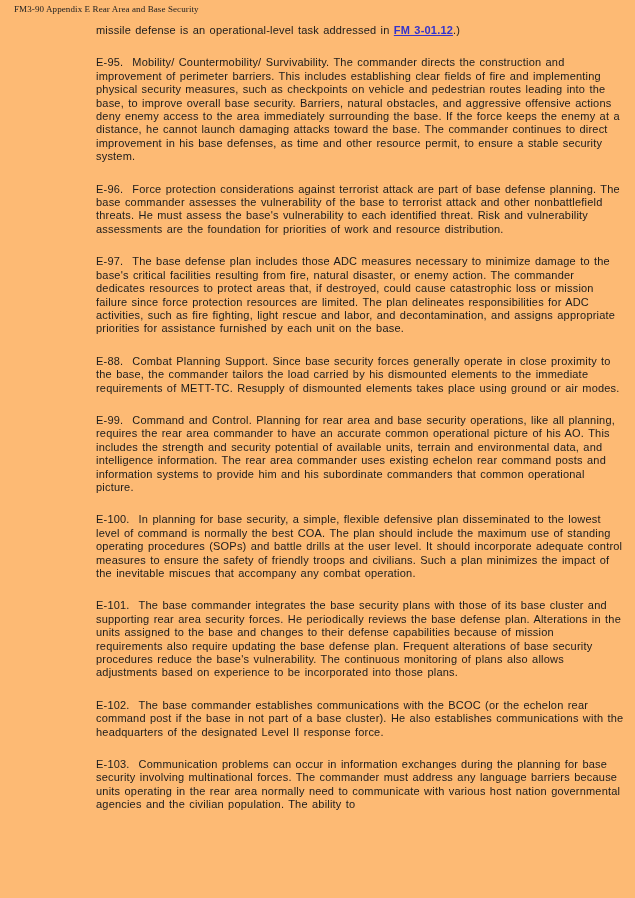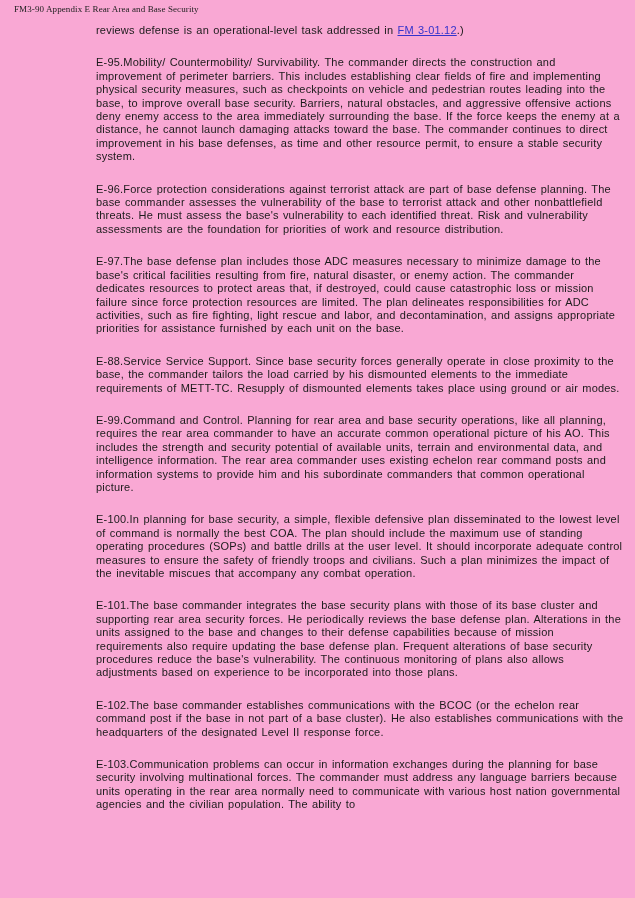--- a/index.html
+++ b/index.html
@@ -9,21 +9,21 @@
     height: 898px;
     background: #ffffff;
     position: relative;
     font-family: "Liberation Sans", sans-serif;
     color: #1b1b1b;
     overflow: hidden;
   }
   .page {
     position: absolute;
     inset: 0;
-    background: #f9a8d4;
+    background: #fdba74;
   }
   .running-header {
     position: absolute;
     left: 14px;
     top: 4px;
     font-family: "Liberation Serif", serif;
     font-size: 9px;
     letter-spacing: 0.1px;
     color: #222222;
     white-space: nowrap;
@@ -35,46 +35,47 @@
     width: 528px;
   }
   .para {
     margin: 0 0 19px 0;
     font-size: 11px;
     line-height: 13.4px;
     letter-spacing: 0.2px;
     word-spacing: 1px;
     text-align: left;
   }
-  .pnum { }
+  .pnum { padding-right: 9px; }
   .phead { font-weight: normal; }
   a.doc-link {
     color: #3333cc;
     text-decoration: underline;
     cursor: pointer;
+    font-weight: bold;
   }
 </style>
 </head>
 <body>
 
 <div class="page">
 
   <div class="running-header">FM3-90 Appendix E Rear Area and Base Security</div>
 
   <div class="content">
 
-    <p class="para"><span>reviews defense is an operational-level task addressed in </span><a class="doc-link">FM 3-01.12</a><span>.)</span></p>
+    <p class="para"><span>missile defense is an operational-level task addressed in </span><a class="doc-link">FM 3-01.12</a><span>.)</span></p>
 
     <p class="para"><span class="pnum">E-95.</span><b class="phead">Mobility/ Countermobility/ Survivability</b><span>. The commander directs the construction and improvement of perimeter barriers. This includes establishing clear fields of fire and implementing physical security measures, such as checkpoints on vehicle and pedestrian routes leading into the base, to improve overall base security. Barriers, natural obstacles, and aggressive offensive actions deny enemy access to the area immediately surrounding the base. If the force keeps the enemy at a distance, he cannot launch damaging attacks toward the base. The commander continues to direct improvement in his base defenses, as time and other resource permit, to ensure a stable security system.</span></p>
 
     <p class="para"><span class="pnum">E-96.</span><b class="phead"></b><span>Force protection considerations against terrorist attack are part of base defense planning. The base commander assesses the vulnerability of the base to terrorist attack and other nonbattlefield threats. He must assess the base's vulnerability to each identified threat. Risk and vulnerability assessments are the foundation for priorities of work and resource distribution.</span></p>
 
     <p class="para"><span class="pnum">E-97.</span><b class="phead"></b><span>The base defense plan includes those ADC measures necessary to minimize damage to the base's critical facilities resulting from fire, natural disaster, or enemy action. The commander dedicates resources to protect areas that, if destroyed, could cause catastrophic loss or mission failure since force protection resources are limited. The plan delineates responsibilities for ADC activities, such as fire fighting, light rescue and labor, and decontamination, and assigns appropriate priorities for assistance furnished by each unit on the base.</span></p>
 
-    <p class="para"><span class="pnum">E-88.</span><b class="phead">Service Service Support</b><span>. Since base security forces generally operate in close proximity to the base, the commander tailors the load carried by his dismounted elements to the immediate requirements of METT-TC. Resupply of dismounted elements takes place using ground or air modes.</span></p>
+    <p class="para"><span class="pnum">E-88.</span><b class="phead">Combat Planning Support</b><span>. Since base security forces generally operate in close proximity to the base, the commander tailors the load carried by his dismounted elements to the immediate requirements of METT-TC. Resupply of dismounted elements takes place using ground or air modes.</span></p>
 
     <p class="para"><span class="pnum">E-99.</span><b class="phead">Command and Control</b><span>. Planning for rear area and base security operations, like all planning, requires the rear area commander to have an accurate common operational picture of his AO. This includes the strength and security potential of available units, terrain and environmental data, and intelligence information. The rear area commander uses existing echelon rear command posts and information systems to provide him and his subordinate commanders that common operational picture.</span></p>
 
     <p class="para"><span class="pnum">E-100.</span><b class="phead"></b><span>In planning for base security, a simple, flexible defensive plan disseminated to the lowest level of command is normally the best COA. The plan should include the maximum use of standing operating procedures (SOPs) and battle drills at the user level. It should incorporate adequate control measures to ensure the safety of friendly troops and civilians. Such a plan minimizes the impact of the inevitable miscues that accompany any combat operation.</span></p>
 
     <p class="para"><span class="pnum">E-101.</span><b class="phead"></b><span>The base commander integrates the base security plans with those of its base cluster and supporting rear area security forces. He periodically reviews the base defense plan. Alterations in the units assigned to the base and changes to their defense capabilities because of mission requirements also require updating the base defense plan. Frequent alterations of base security procedures reduce the base's vulnerability. The continuous monitoring of plans also allows adjustments based on experience to be incorporated into those plans.</span></p>
 
     <p class="para"><span class="pnum">E-102.</span><b class="phead"></b><span>The base commander establishes communications with the BCOC (or the echelon rear command post if the base in not part of a base cluster). He also establishes communications with the headquarters of the designated Level II response force.</span></p>
 
     <p class="para"><span class="pnum">E-103.</span><b class="phead"></b><span>Communication problems can occur in information exchanges during the planning for base security involving multinational forces. The commander must address any language barriers because units operating in the rear area normally need to communicate with various host nation governmental agencies and the civilian population. The ability to</span></p>

